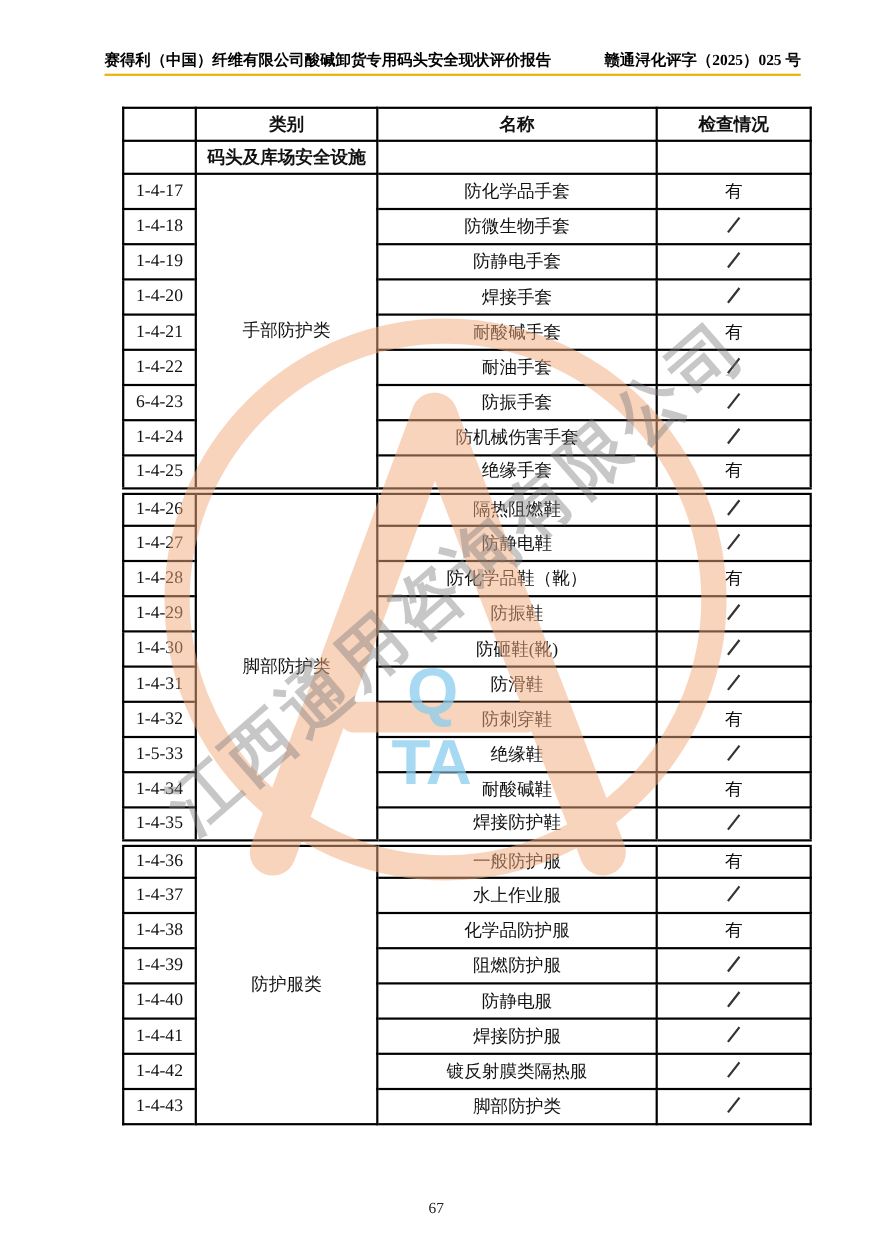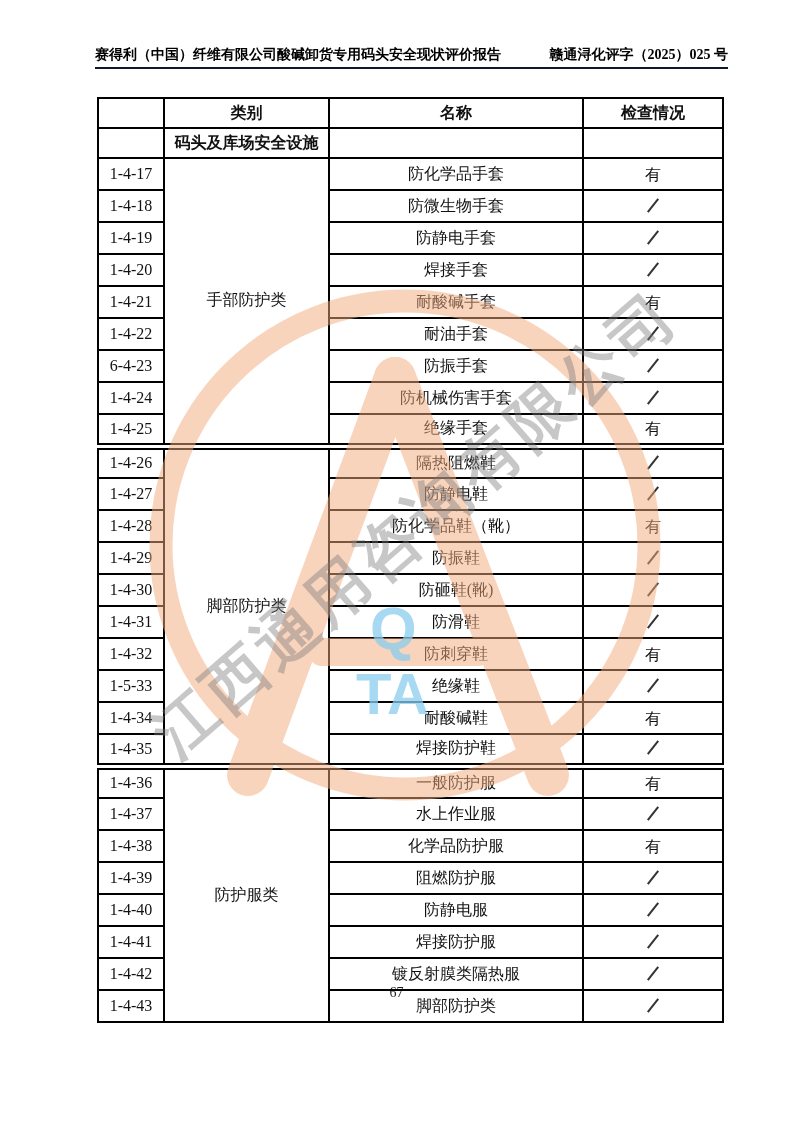--- a/index.html
+++ b/index.html
@@ -9,28 +9,28 @@
     margin:0 auto;
     background:#ffffff;
     font-family:"Liberation Serif", serif;
     overflow:hidden;
   }
 
   
   .doc-header {
     position:absolute; left:95px; top:46px; width:633px;
     display:flex; justify-content:space-between; align-items:flex-end;
-    border-bottom:2px solid #0f172a; padding-bottom:3px;
+    border-bottom:2px solid #eab308; padding-bottom:3px;
     font-size:14px; font-weight:bold; color:#000;
     white-space:nowrap;
   }
 
   
   table.checklist {
-    position:absolute; left:97px; top:97px; z-index:2;
+    position:absolute; left:111px; top:97px; z-index:2;
     border-collapse:collapse; table-layout:fixed;
     width:625px; background:transparent;
   }
   .checklist col.c-id   { width:66px; }
   .checklist col.c-cat  { width:165px; }
   .checklist col.c-name { width:254px; }
   .checklist col.c-stat { width:140px; }
 
   .checklist th, .checklist td {
     border:2px solid #000;
@@ -55,21 +55,21 @@
 
   tr.group-start td { border-top:7px double #000; }
 
   .slash {
     display:inline-block; width:2px; height:17px; margin-top:3px;
     background:#333; transform:rotate(38deg);
   }
 
   
   .page-number {
-    position:absolute; left:0; top:985px; width:100%;
+    position:absolute; left:0; top:1092px; width:100%;
     text-align:center; font-size:14px; color:#222;
   }
 
   
   .watermark { position:absolute; inset:0; z-index:5; pointer-events:none; }
   .wm-svg { position:absolute; left:0; top:0; }
   .wm-text {
     position:absolute; left:15px; top:482px; width:800px;
     text-align:center;
     transform:rotate(-41deg);

